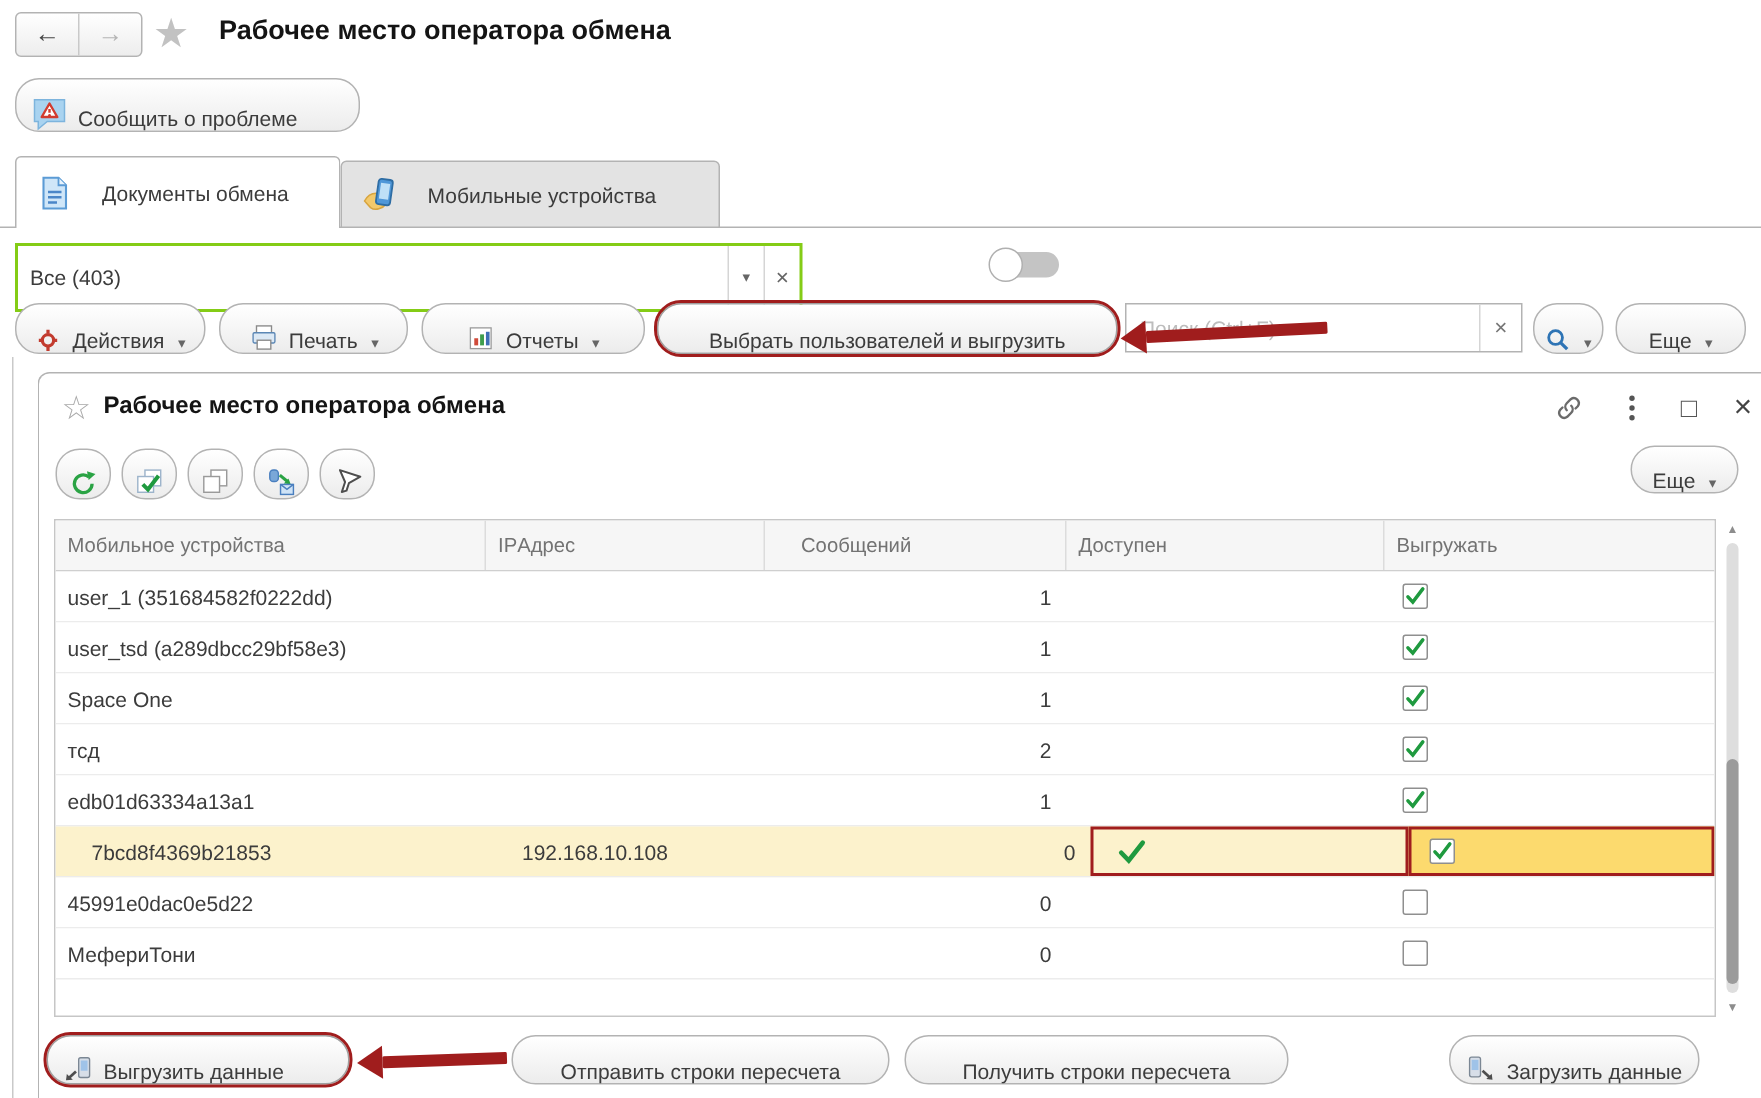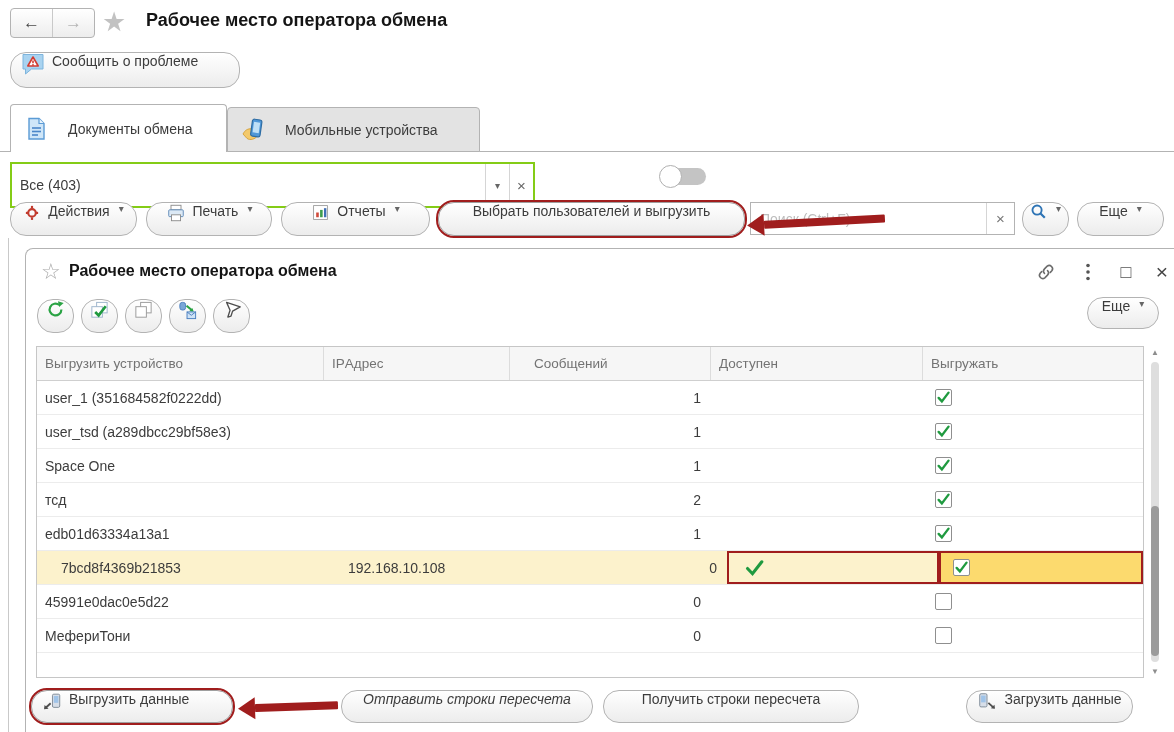--- a/index.html
+++ b/index.html
@@ -3,21 +3,21 @@
 <meta charset="utf-8">
 <style>
   * { box-sizing: border-box; margin: 0; padding: 0; }
   html,body { width:1174px; height:732px; }
   body {
     position: relative; overflow: hidden; background:#fff;
     font-family:"Liberation Sans", sans-serif; font-size:14px; color:#3c3c3c;
   }
   .abs { position:absolute; }
   .btn {
-    display:flex; align-items:flex-start; justify-content:center; gap:7px;
+    display:flex; align-items:flex-end; justify-content:center; gap:7px;
     background:linear-gradient(#ffffff,#ececec);
     border:1px solid #b3b3b3; border-radius:16px;
     font-size:14px; color:#3c3c3c; cursor:default; white-space:nowrap;
   }
   .btn .caret { font-size:10px; color:#666; margin-left:2px; }
   .red-outline { outline:2px solid #a01d1d; outline-offset:0px; }
 
   
   .navgroup { left:10px; top:8px; width:85px; height:30px; display:flex;
     border:1px solid #b3b3b3; border-radius:4px; background:linear-gradient(#fff,#ededed); }
@@ -290,21 +290,21 @@
         <path d="M3.5 4.5h15l-6.2 6.8v5.4l-2.8 2v-7.4z" fill="#fff" stroke="#4e4e4e" stroke-width="1.4" stroke-linejoin="round" transform="rotate(18 11 11)"></path>
       </svg>
   </button>
   <button class="abs btn panel-more">
     <span>Еще</span>
     <span class="caret">▾</span>
   </button>
 
   <div class="abs table">
     <div class="thead">
-      <div class="th c0">Выгрузить устройство</div>
+      <div class="th c0">Мобильное устройства</div>
       <div class="th c1">IPАдрес</div>
       <div class="th c2" style="justify-content:flex-start;">Сообщений</div>
       <div class="th c3" style="padding-left:8px;">Доступен</div>
       <div class="th c4" style="padding-left:8px;border-right:none;">Выгружать</div>
     </div>
     <div>
         <div class="row">
     <div class="cell c0">user_1 (351684582f0222dd)</div>
     <div class="cell c1"></div>
     <div class="cell c2">1</div>
@@ -458,21 +458,21 @@
           <path d="M9.5 13.5L3.5 19" stroke="#4e4e4e" stroke-width="2"></path>
           <polygon points="2.2,20 2.8,15.4 7.2,19.6" fill="#4e4e4e"></polygon>
         </svg>
     </span>
     <span>Выгрузить данные</span>
   </button>
   <div class="abs arrow" style="left:212px;top:445px;width:100px;height:26px;transform:rotate(-2deg);z-index:5;">
     <div class="head"></div>
     <div class="shaft"></div>
   </div>
-  <button class="abs btn fbtn" style="left:315px;width:252px;font-style:italic;">
+  <button class="abs btn fbtn" style="left:315px;width:252px;">
     <span>Отправить строки пересчета</span>
   </button>
   <button class="abs btn fbtn" style="left:577px;width:256px;">
     <span>Получить строки пересчета</span>
   </button>
   <button class="abs btn fbtn" style="left:940px;width:167px;">
     <span class="icon-slot">
       <svg width="20" height="20" viewBox="0 0 22 22">
           <rect x="3" y="3" width="8" height="14.5" rx="1.5" fill="#d7dee8" stroke="#7b8794"></rect>
           <rect x="4.5" y="5" width="5" height="7.5" fill="#9fc3e8"></rect>

